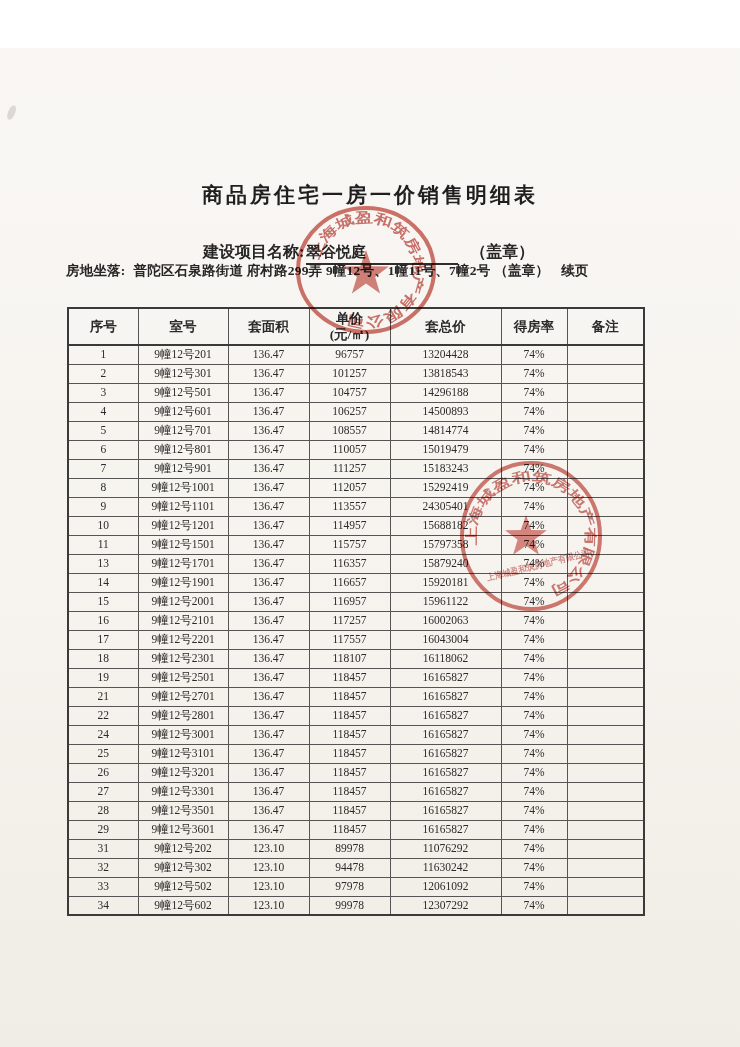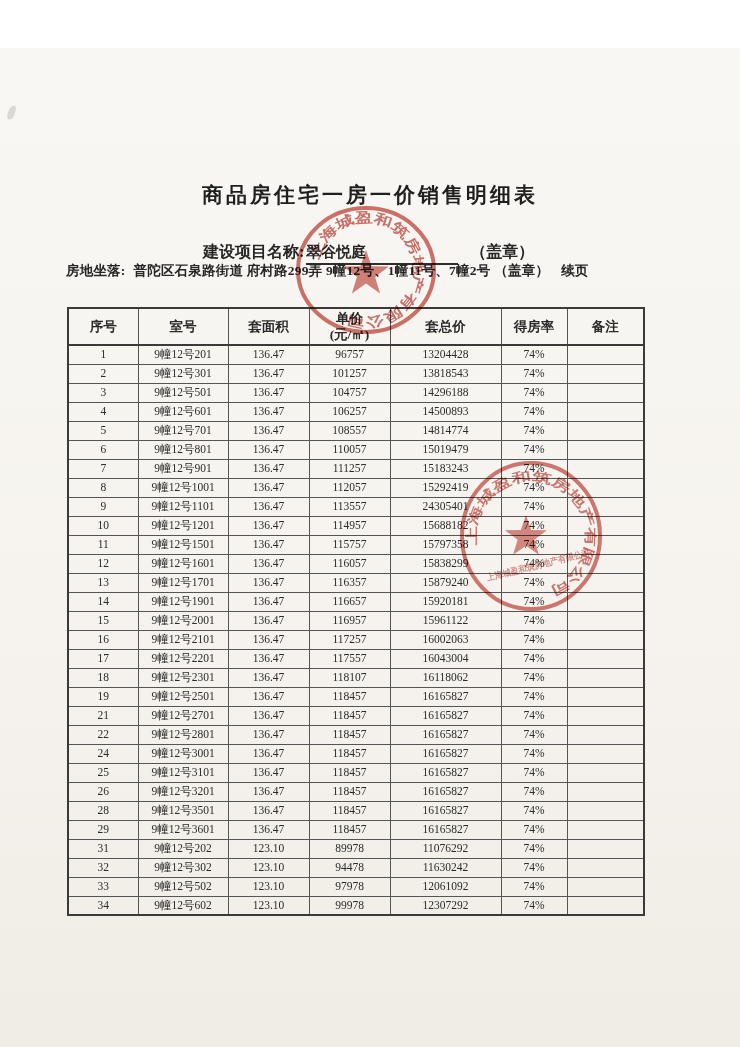--- a/index.html
+++ b/index.html
@@ -257,29 +257,20 @@
         <tr>
           <td>11</td>
           <td>9幢12号1501</td>
           <td>136.47</td>
           <td>115757</td>
           <td>15797358</td>
           <td>74%</td>
           <td></td>
         </tr>
         <tr>
-          <td>12</td>
-          <td>9幢12号1601</td>
-          <td>136.47</td>
-          <td>116057</td>
-          <td>15838299</td>
-          <td>74%</td>
-          <td></td>
-        </tr>
-        <tr>
           <td>13</td>
           <td>9幢12号1701</td>
           <td>136.47</td>
           <td>116357</td>
           <td>15879240</td>
           <td>74%</td>
           <td></td>
         </tr>
         <tr>
           <td>14</td>
@@ -367,20 +358,29 @@
           <td>9幢12号3101</td>
           <td>136.47</td>
           <td>118457</td>
           <td>16165827</td>
           <td>74%</td>
           <td></td>
         </tr>
         <tr>
           <td>26</td>
           <td>9幢12号3201</td>
+          <td>136.47</td>
+          <td>118457</td>
+          <td>16165827</td>
+          <td>74%</td>
+          <td></td>
+        </tr>
+        <tr>
+          <td>27</td>
+          <td>9幢12号3301</td>
           <td>136.47</td>
           <td>118457</td>
           <td>16165827</td>
           <td>74%</td>
           <td></td>
         </tr>
         <tr>
           <td>28</td>
           <td>9幢12号3501</td>
           <td>136.47</td>

